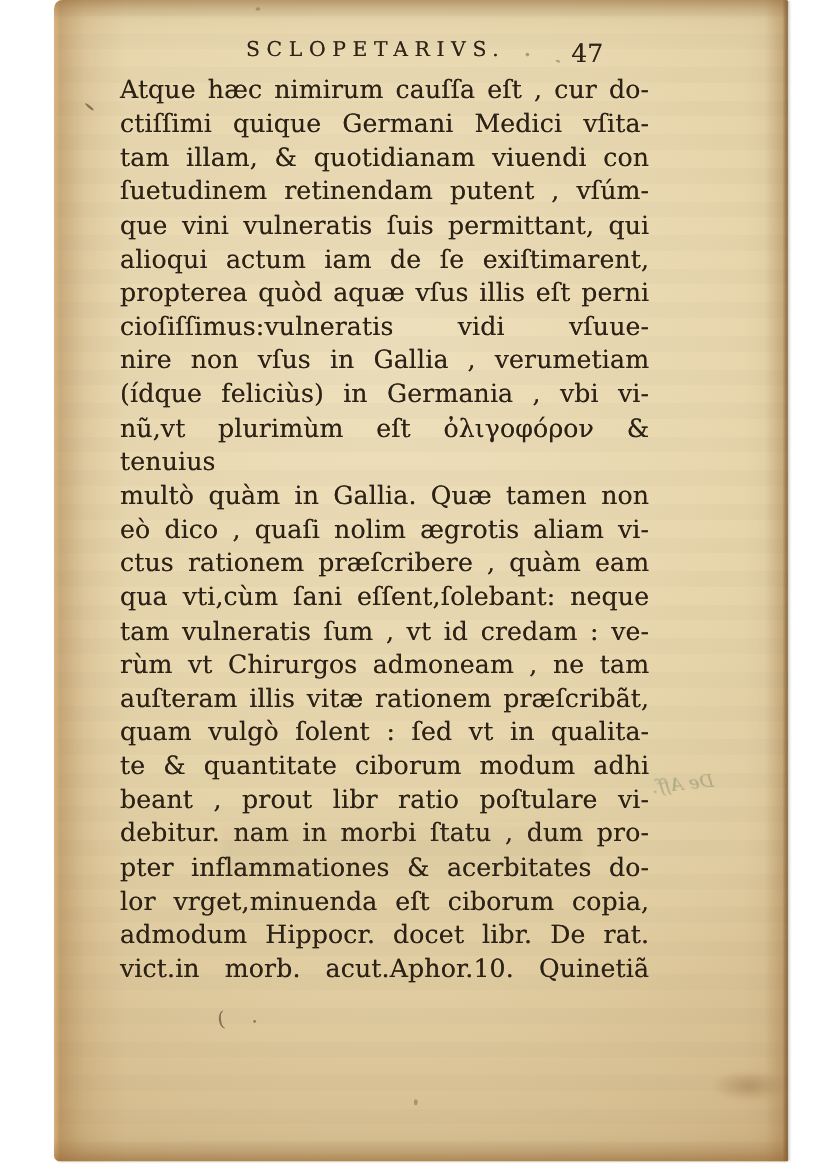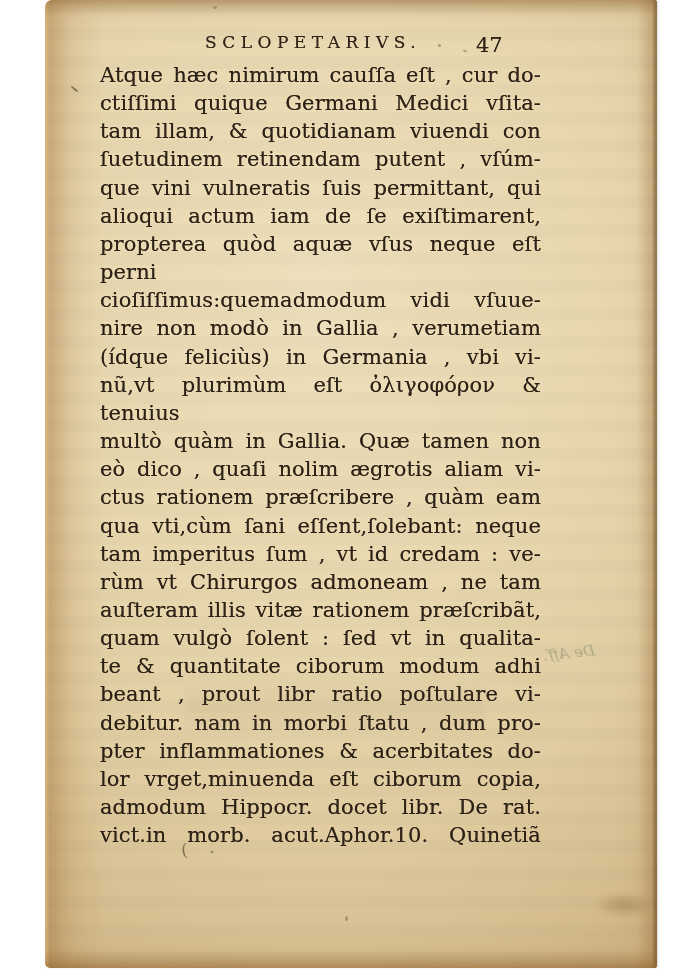--- a/index.html
+++ b/index.html
@@ -99,30 +99,30 @@
     <div class="running-title">SCLOPETARIVS.</div>
     <div class="page-number">47</div>
 
     <div class="textblock">
       <div class="line">Atque hæc nimirum cauſſa eſt , cur do-</div>
       <div class="line">ctiſſimi quique Germani Medici vſita-</div>
       <div class="line">tam illam, &amp; quotidianam viuendi con</div>
       <div class="line">ſuetudinem retinendam putent , vſúm-</div>
       <div class="line">que vini vulneratis ſuis permittant, qui</div>
       <div class="line">alioqui actum iam de ſe exiſtimarent,</div>
-      <div class="line">propterea quòd aquæ vſus neque eſt perni</div>
-      <div class="line">cioſiſſimus:quemadmodum vidi vſuue-</div>
-      <div class="line">nire non modò in Gallia , verumetiam</div>
+      <div class="line">propterea quòd aquæ vſus illis eſt perni</div>
+      <div class="line">cioſiſſimus:vulneratis vidi vſuue-</div>
+      <div class="line">nire non vſus in Gallia , verumetiam</div>
       <div class="line">(ídque feliciùs) in Germania , vbi vi-</div>
       <div class="line">nũ,vt plurimùm eſt ὀλιγοφόρον &amp; tenuius</div>
       <div class="line">multò quàm in Gallia. Quæ tamen non</div>
       <div class="line">eò dico , quaſi nolim ægrotis aliam vi-</div>
       <div class="line">ctus rationem præſcribere , quàm eam</div>
       <div class="line">qua vti,cùm ſani eſſent,ſolebant: neque</div>
-      <div class="line">tam imperitus ſum , vt id credam : ve-</div>
+      <div class="line">tam vulneratis ſum , vt id credam : ve-</div>
       <div class="line">rùm vt Chirurgos admoneam , ne tam</div>
       <div class="line">auſteram illis vitæ rationem præſcribãt,</div>
       <div class="line">quam vulgò ſolent : ſed vt in qualita-</div>
       <div class="line">te &amp; quantitate ciborum modum adhi</div>
       <div class="line">beant , prout libr ratio poſtulare vi-</div>
       <div class="line">debitur. nam in morbi ſtatu , dum pro-</div>
       <div class="line">pter inflammationes &amp; acerbitates do-</div>
       <div class="line">lor vrget,minuenda eſt ciborum copia,</div>
       <div class="line">admodum Hippocr. docet libr. De rat.</div>
       <div class="line">vict.in morb. acut.Aphor.10. Quinetiã</div>

